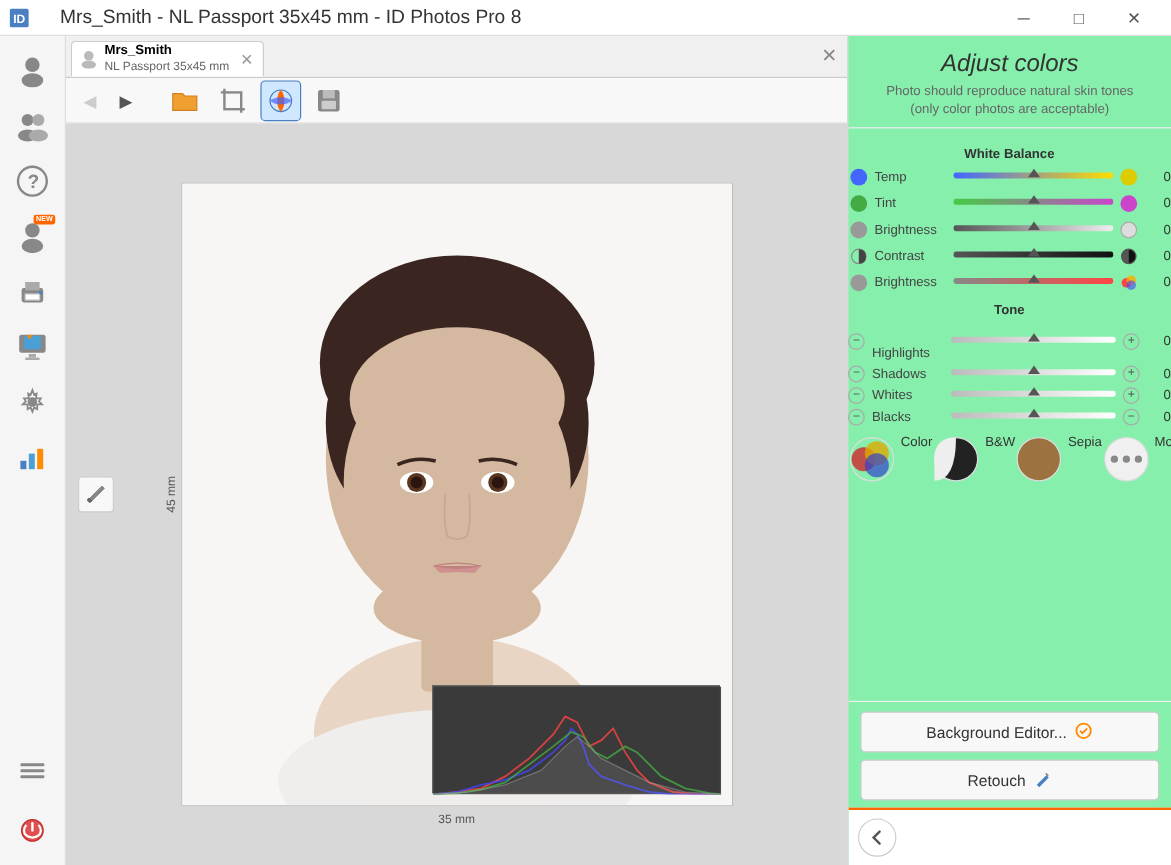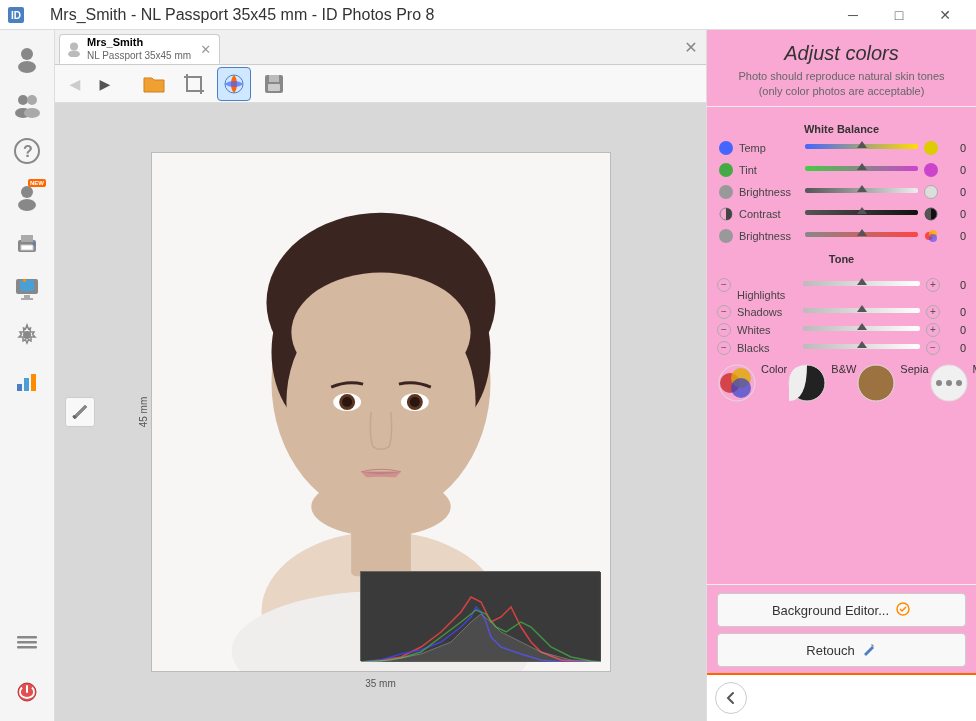--- a/index.html
+++ b/index.html
@@ -112,39 +112,39 @@
       right: 10px;
       width: 240px;
       height: 90px;
       background: rgba(60,60,60,0.85);
       border: 1px solid #666;
     }
 
     
     #right-panel {
       width: 270px;
-      background: #f9a8d4;
+      background: #86efac;
       border-left: 1px solid #ddd;
       display: flex;
       flex-direction: column;
       overflow: hidden;
     }
 
     #right-panel-header {
       padding: 12px 10px 6px;
       text-align: center;
       border-bottom: 1px solid #eee;
     }
     .panel-title { font-size: 20px; font-style: italic; color: #333; font-weight: 300; }
     .panel-subtitle { font-size: 11px; color: #666; line-height: 1.4; margin-top: 4px; }
 
     #right-panel-scroll {
       flex: 1;
       overflow-y: auto;
-      padding: 8px 10px;
+      padding: 8px 0;
     }
     #right-panel-scroll::-webkit-scrollbar { width: 8px; }
     #right-panel-scroll::-webkit-scrollbar-track { background: #f5f5f5; }
     #right-panel-scroll::-webkit-scrollbar-thumb { background: #ccc; border-radius: 4px; }
 
     .section-label {
       font-size: 11px;
       font-weight: 600;
       color: #333;
       text-align: center;

